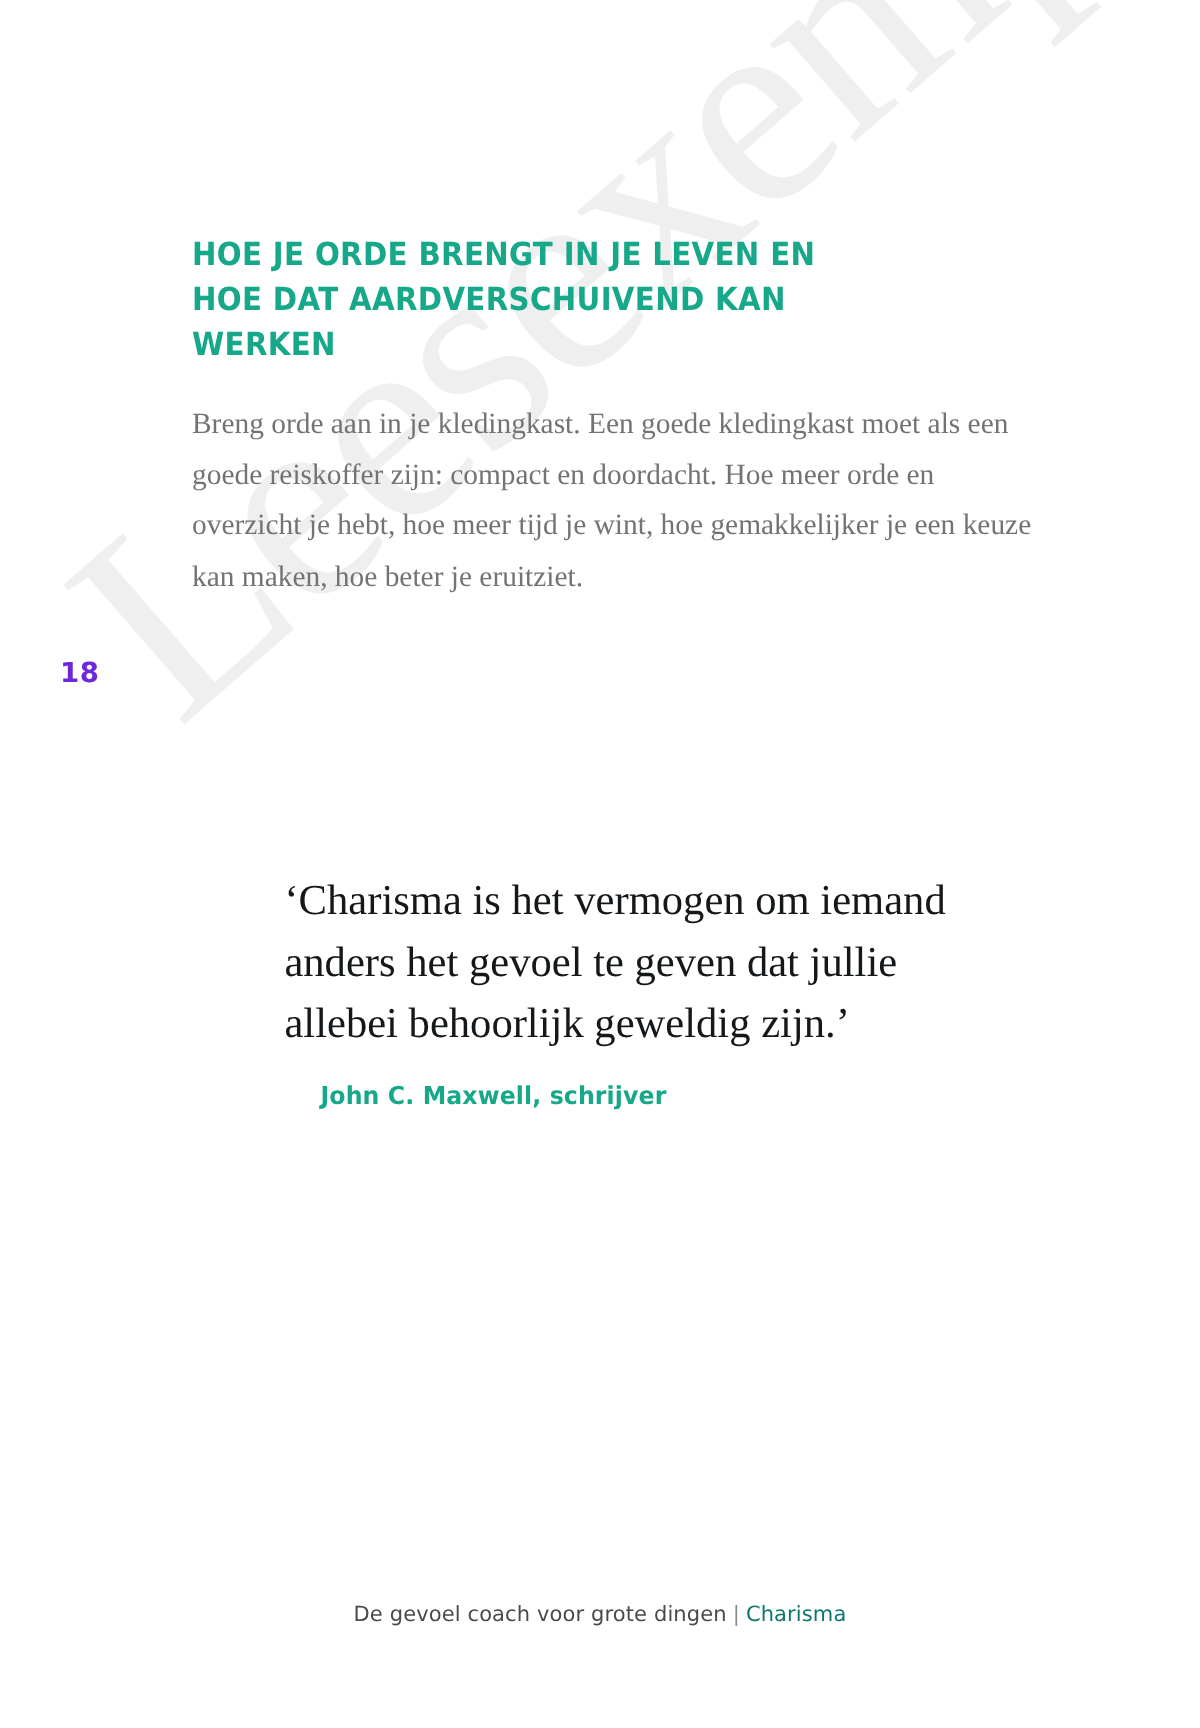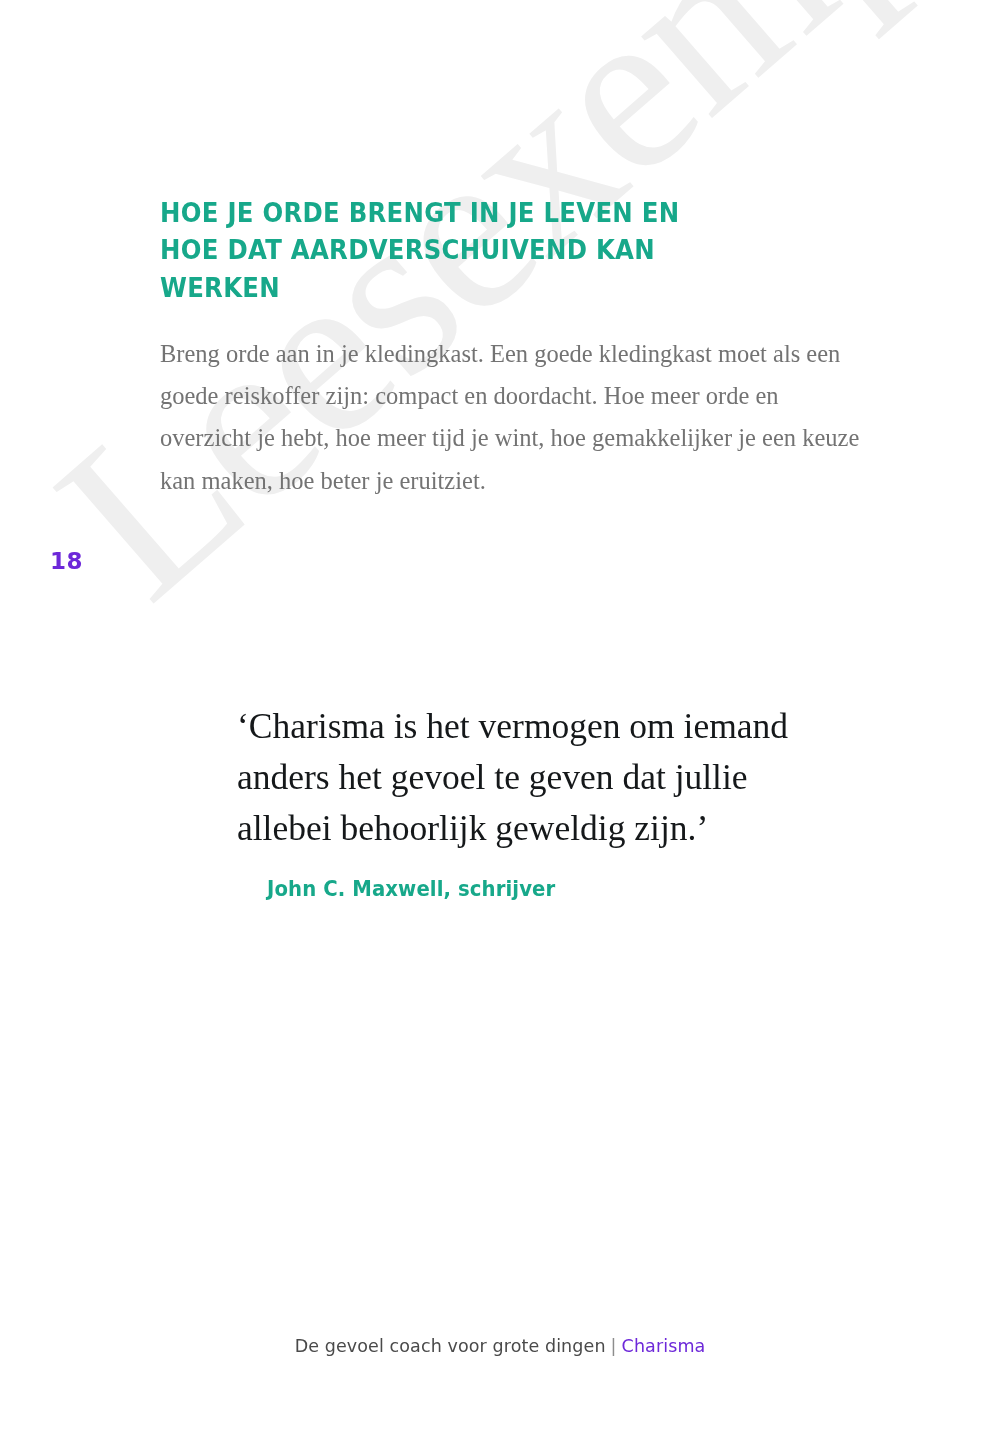--- a/index.html
+++ b/index.html
@@ -100,20 +100,21 @@
     position: absolute;
     left: 237px;
     top: 690px;
     width: 560px;
   }
   .quote-text {
     font-family: "Liberation Serif", serif;
     font-size: 35.5px;
     line-height: 1.43;
     color: #15181a;
+    margin-top: 24px;
   }
   .quote-attrib {
     margin-top: 24px;
     margin-left: 30px;
     font-family: "DejaVu Sans", sans-serif;
     font-weight: bold;
     font-size: 20.5px;
     letter-spacing: 0.1px;
     color: #17a88a;
     transform: scaleX(0.96);
@@ -129,21 +130,21 @@
     font-family: "DejaVu Sans", sans-serif;
     font-size: 17.5px;
     color: #4a4a4a;
     letter-spacing: 0.1px;
   }
   .footer .sep {
     color: #8d8d8d;
     padding: 0 5px;
   }
   .footer .footer-section {
-    color: #6d28d9;
+    color: #0f766e;
   }
 </style>
 </head>
 <body>
 
 <div class="page">
 
   <div class="watermark">
     <div class="watermark-text">Leesexemplaar</div>
   </div>

